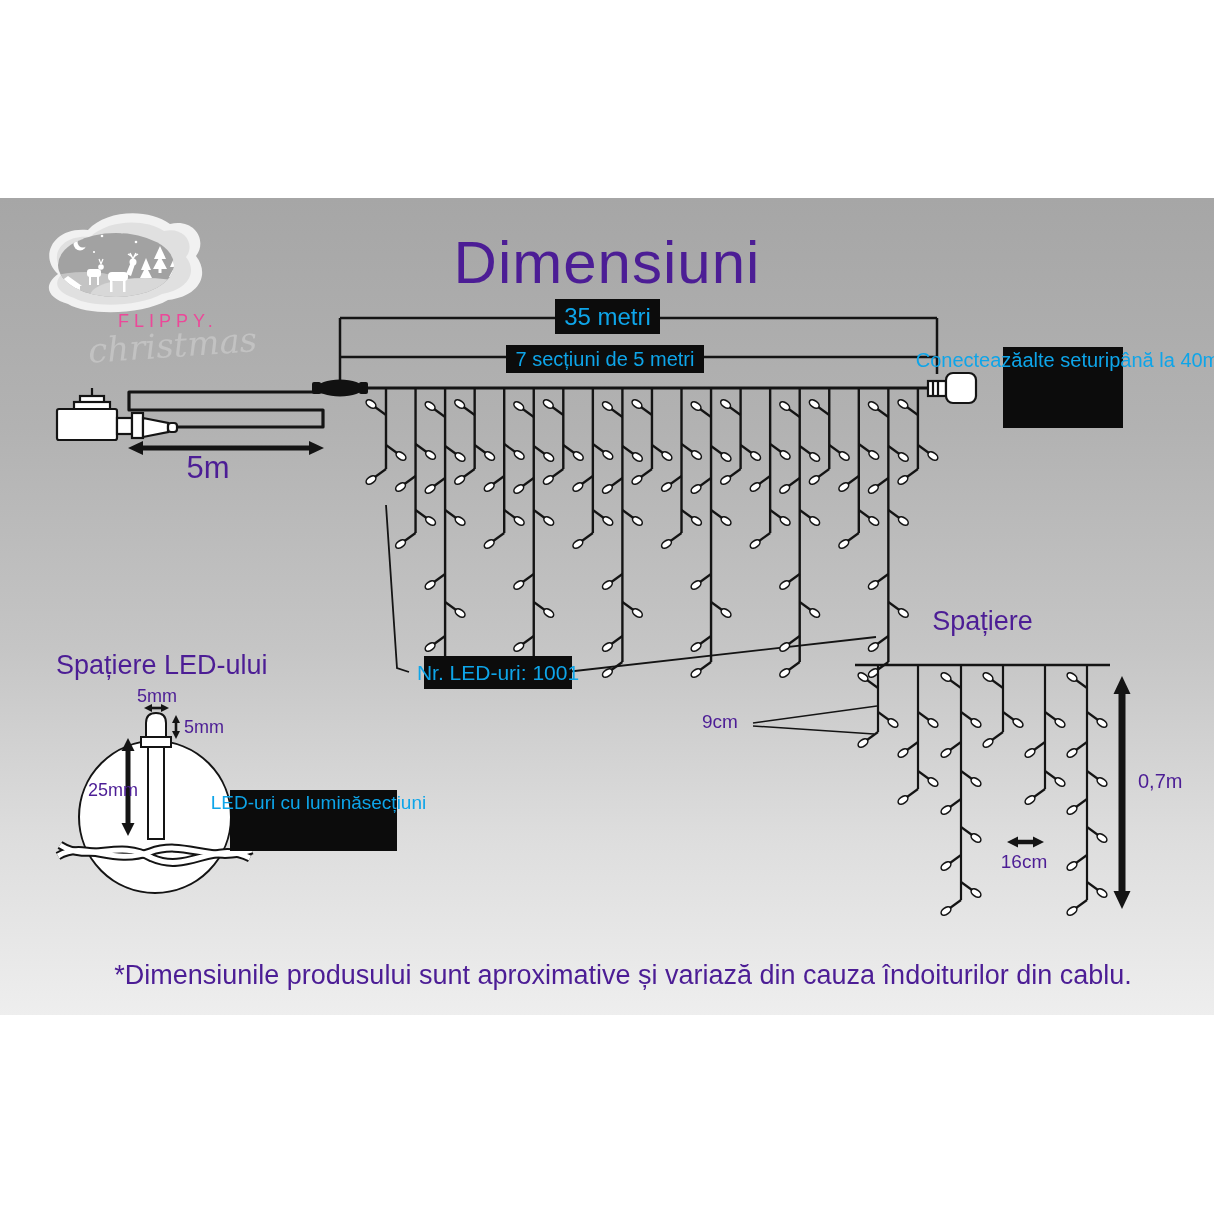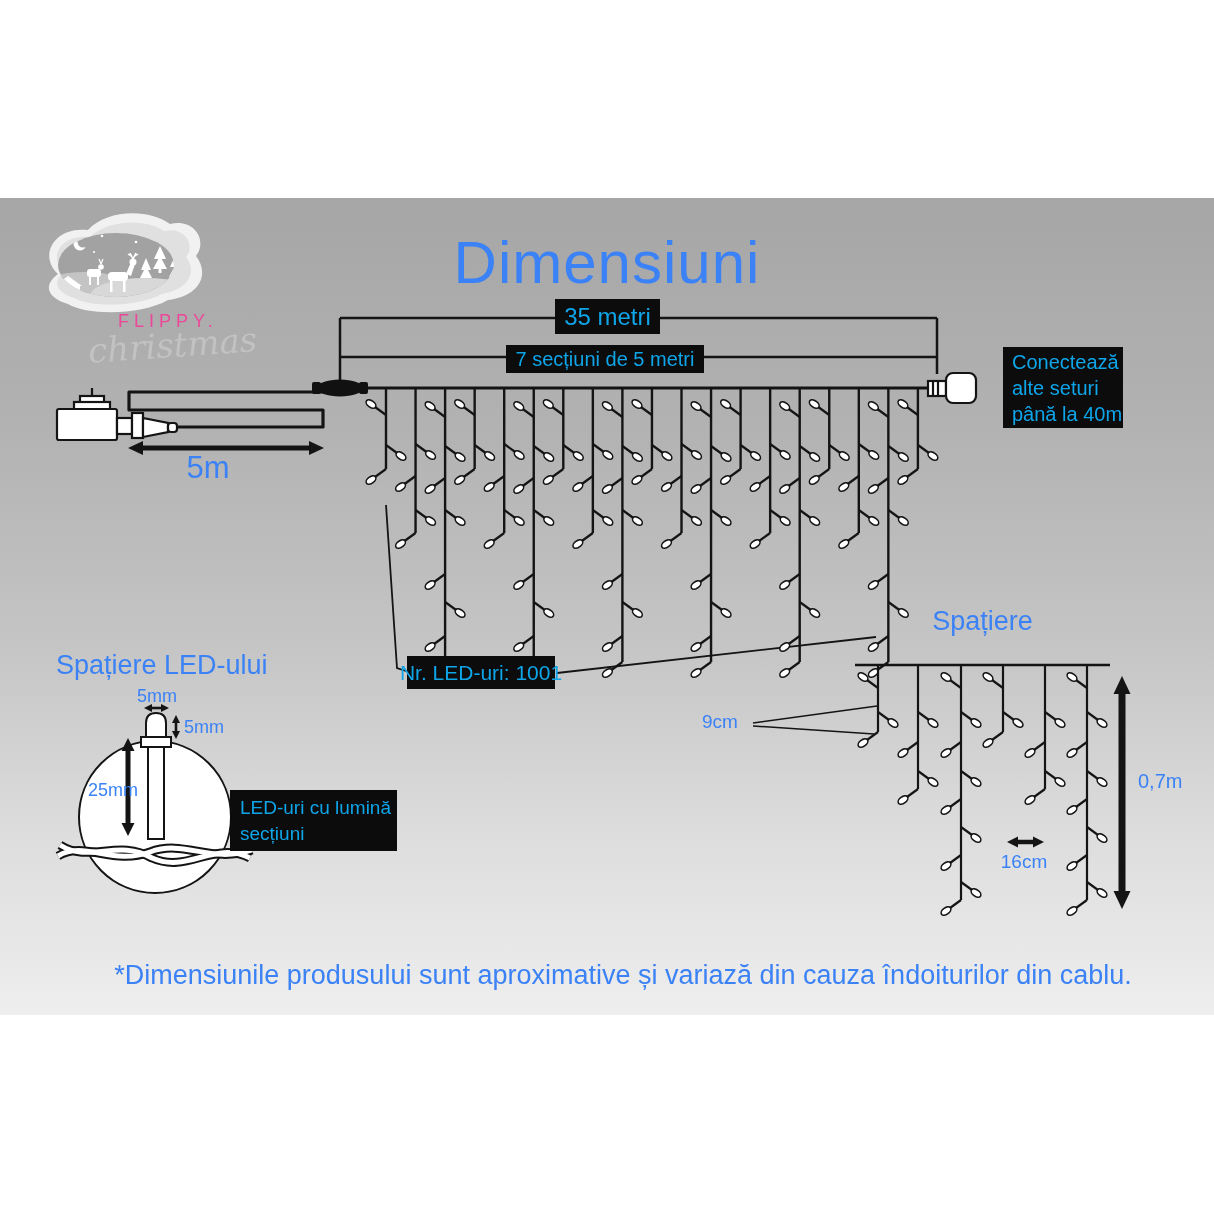--- a/index.html
+++ b/index.html
@@ -1,30 +1,30 @@
 <!DOCTYPE html>
 <html><head>
 <meta charset="utf-8">
 <style>
   html,body{margin:0;padding:0;background:#fff;}
   .canvas{position:relative;width:1214px;height:1214px;background:#ffffff;overflow:hidden;
           font-family:"Liberation Sans",sans-serif;}
   .gray-bg{position:absolute;left:0;top:198px;width:1214px;height:817px;z-index:0;
            background:linear-gradient(180deg,#a6a6a6 0%,#b2b2b2 28%,#c5c5c5 55%,#dddddd 78%,#eeeeee 100%);}
   svg.art{position:absolute;left:0;top:0;z-index:1;}
-  .lbl{position:absolute;z-index:2;color:#3b82f6;white-space:nowrap;}
+  .lbl{position:absolute;z-index:2;color:#4c1d95;white-space:nowrap;}
   .badge{position:absolute;z-index:2;background:#0c0c0c;color:#0ea5e9;display:flex;
          align-items:center;justify-content:center;white-space:nowrap;}
-  .badge.left{flex-direction:column;align-items:flex-start;justify-content:center;}
+  .badge.left{align-items:flex-start;justify-content:center;}
   .title{top:228px;left:0;width:1214px;text-align:center;font-size:60px;font-weight:500;letter-spacing:1px;}
   .b35{left:555px;top:299px;width:105px;height:35px;font-size:24px;}
   .b7s{left:506px;top:345px;width:198px;height:28px;font-size:20px;}
   .bconn{left:1003px;top:347px;width:120px;height:81px;font-size:20px;line-height:26px;padding-left:9px;box-sizing:border-box;}
   .l5m{left:178px;top:450px;width:60px;text-align:center;font-size:31px;}
-  .bled{left:407px;top:656px;width:148px;height:33px;font-size:21px;}
+  .bled{left:424px;top:656px;width:148px;height:33px;font-size:21px;}
   .hspc{left:900px;top:606px;width:165px;text-align:center;font-size:27px;}
   .l9cm{left:702px;top:711px;font-size:19px;}
   .l07m{left:1138px;top:770px;font-size:20px;}
   .l16cm{left:1000px;top:851px;width:48px;text-align:center;font-size:19px;}
   .hled{left:56px;top:650px;font-size:27px;}
   .l5mmA{left:134px;top:686px;width:46px;text-align:center;font-size:18px;}
   .l5mmB{left:184px;top:717px;font-size:18px;}
   .l25mm{left:88px;top:780px;font-size:18px;}
   .bnote{left:230px;top:790px;width:167px;height:61px;font-size:19px;line-height:26px;padding-left:10px;box-sizing:border-box;}
   .footer{top:960px;left:0;width:1214px;text-align:center;font-size:27px;padding-left:16px;}

